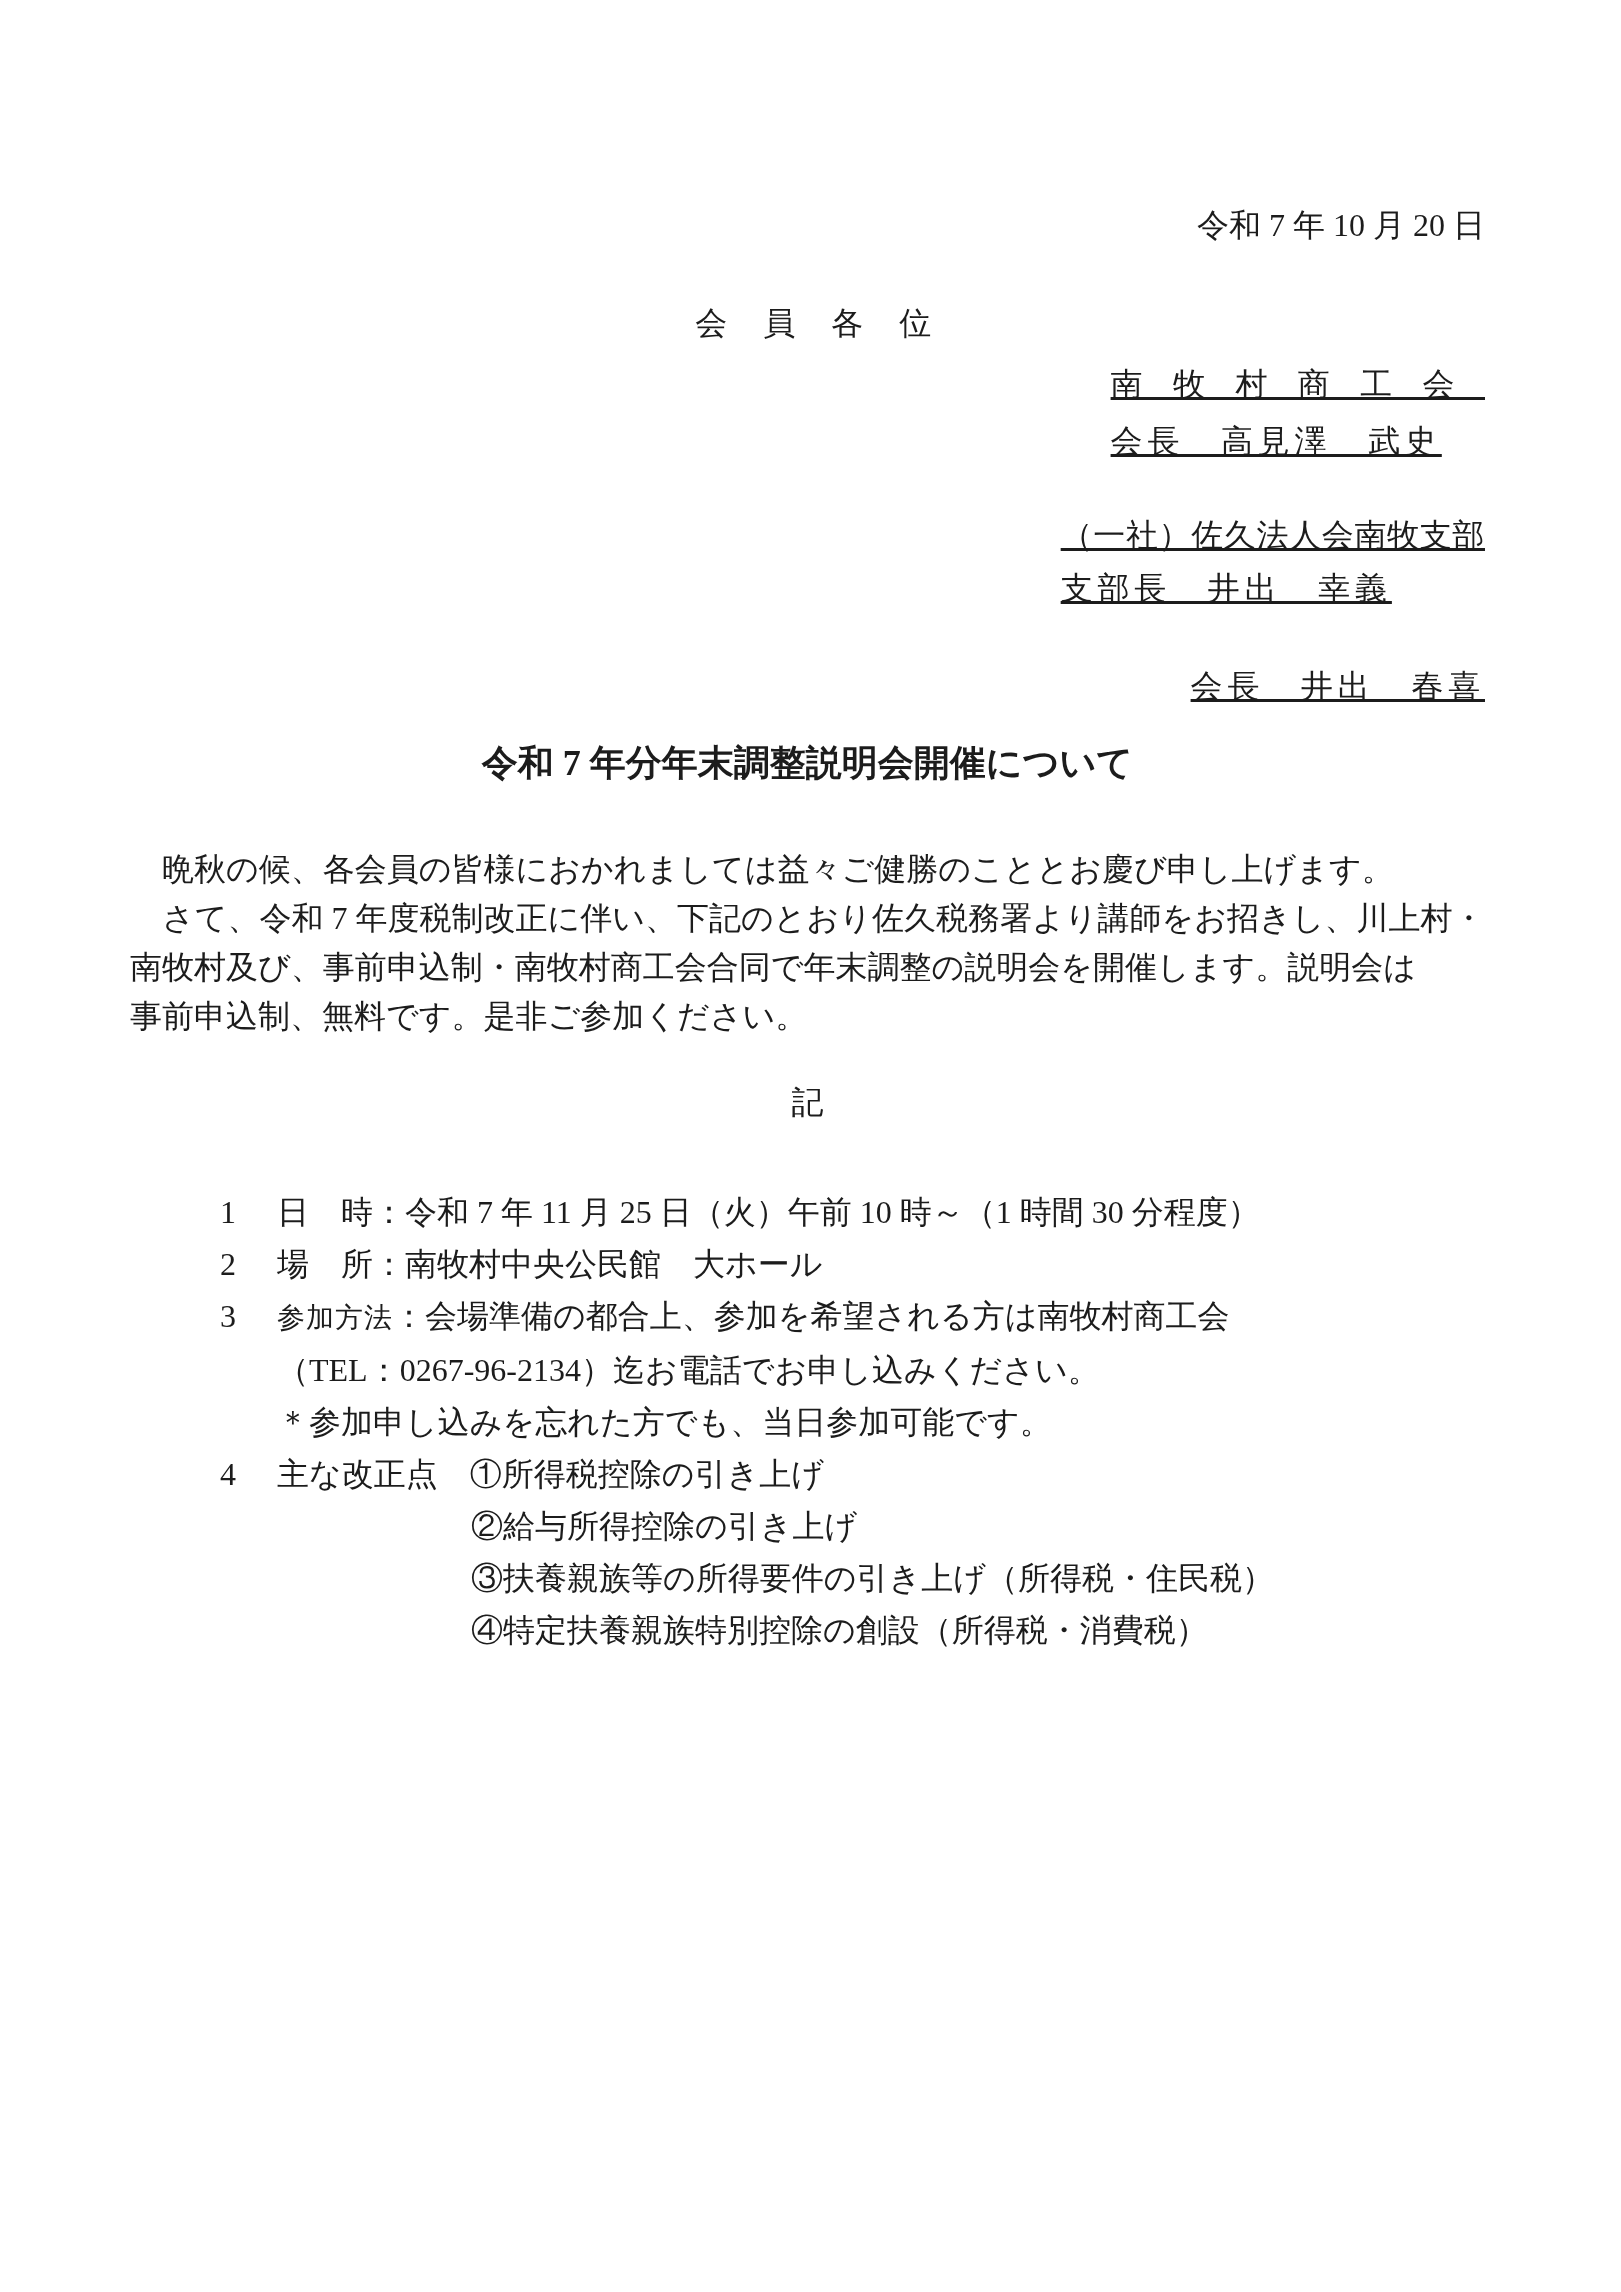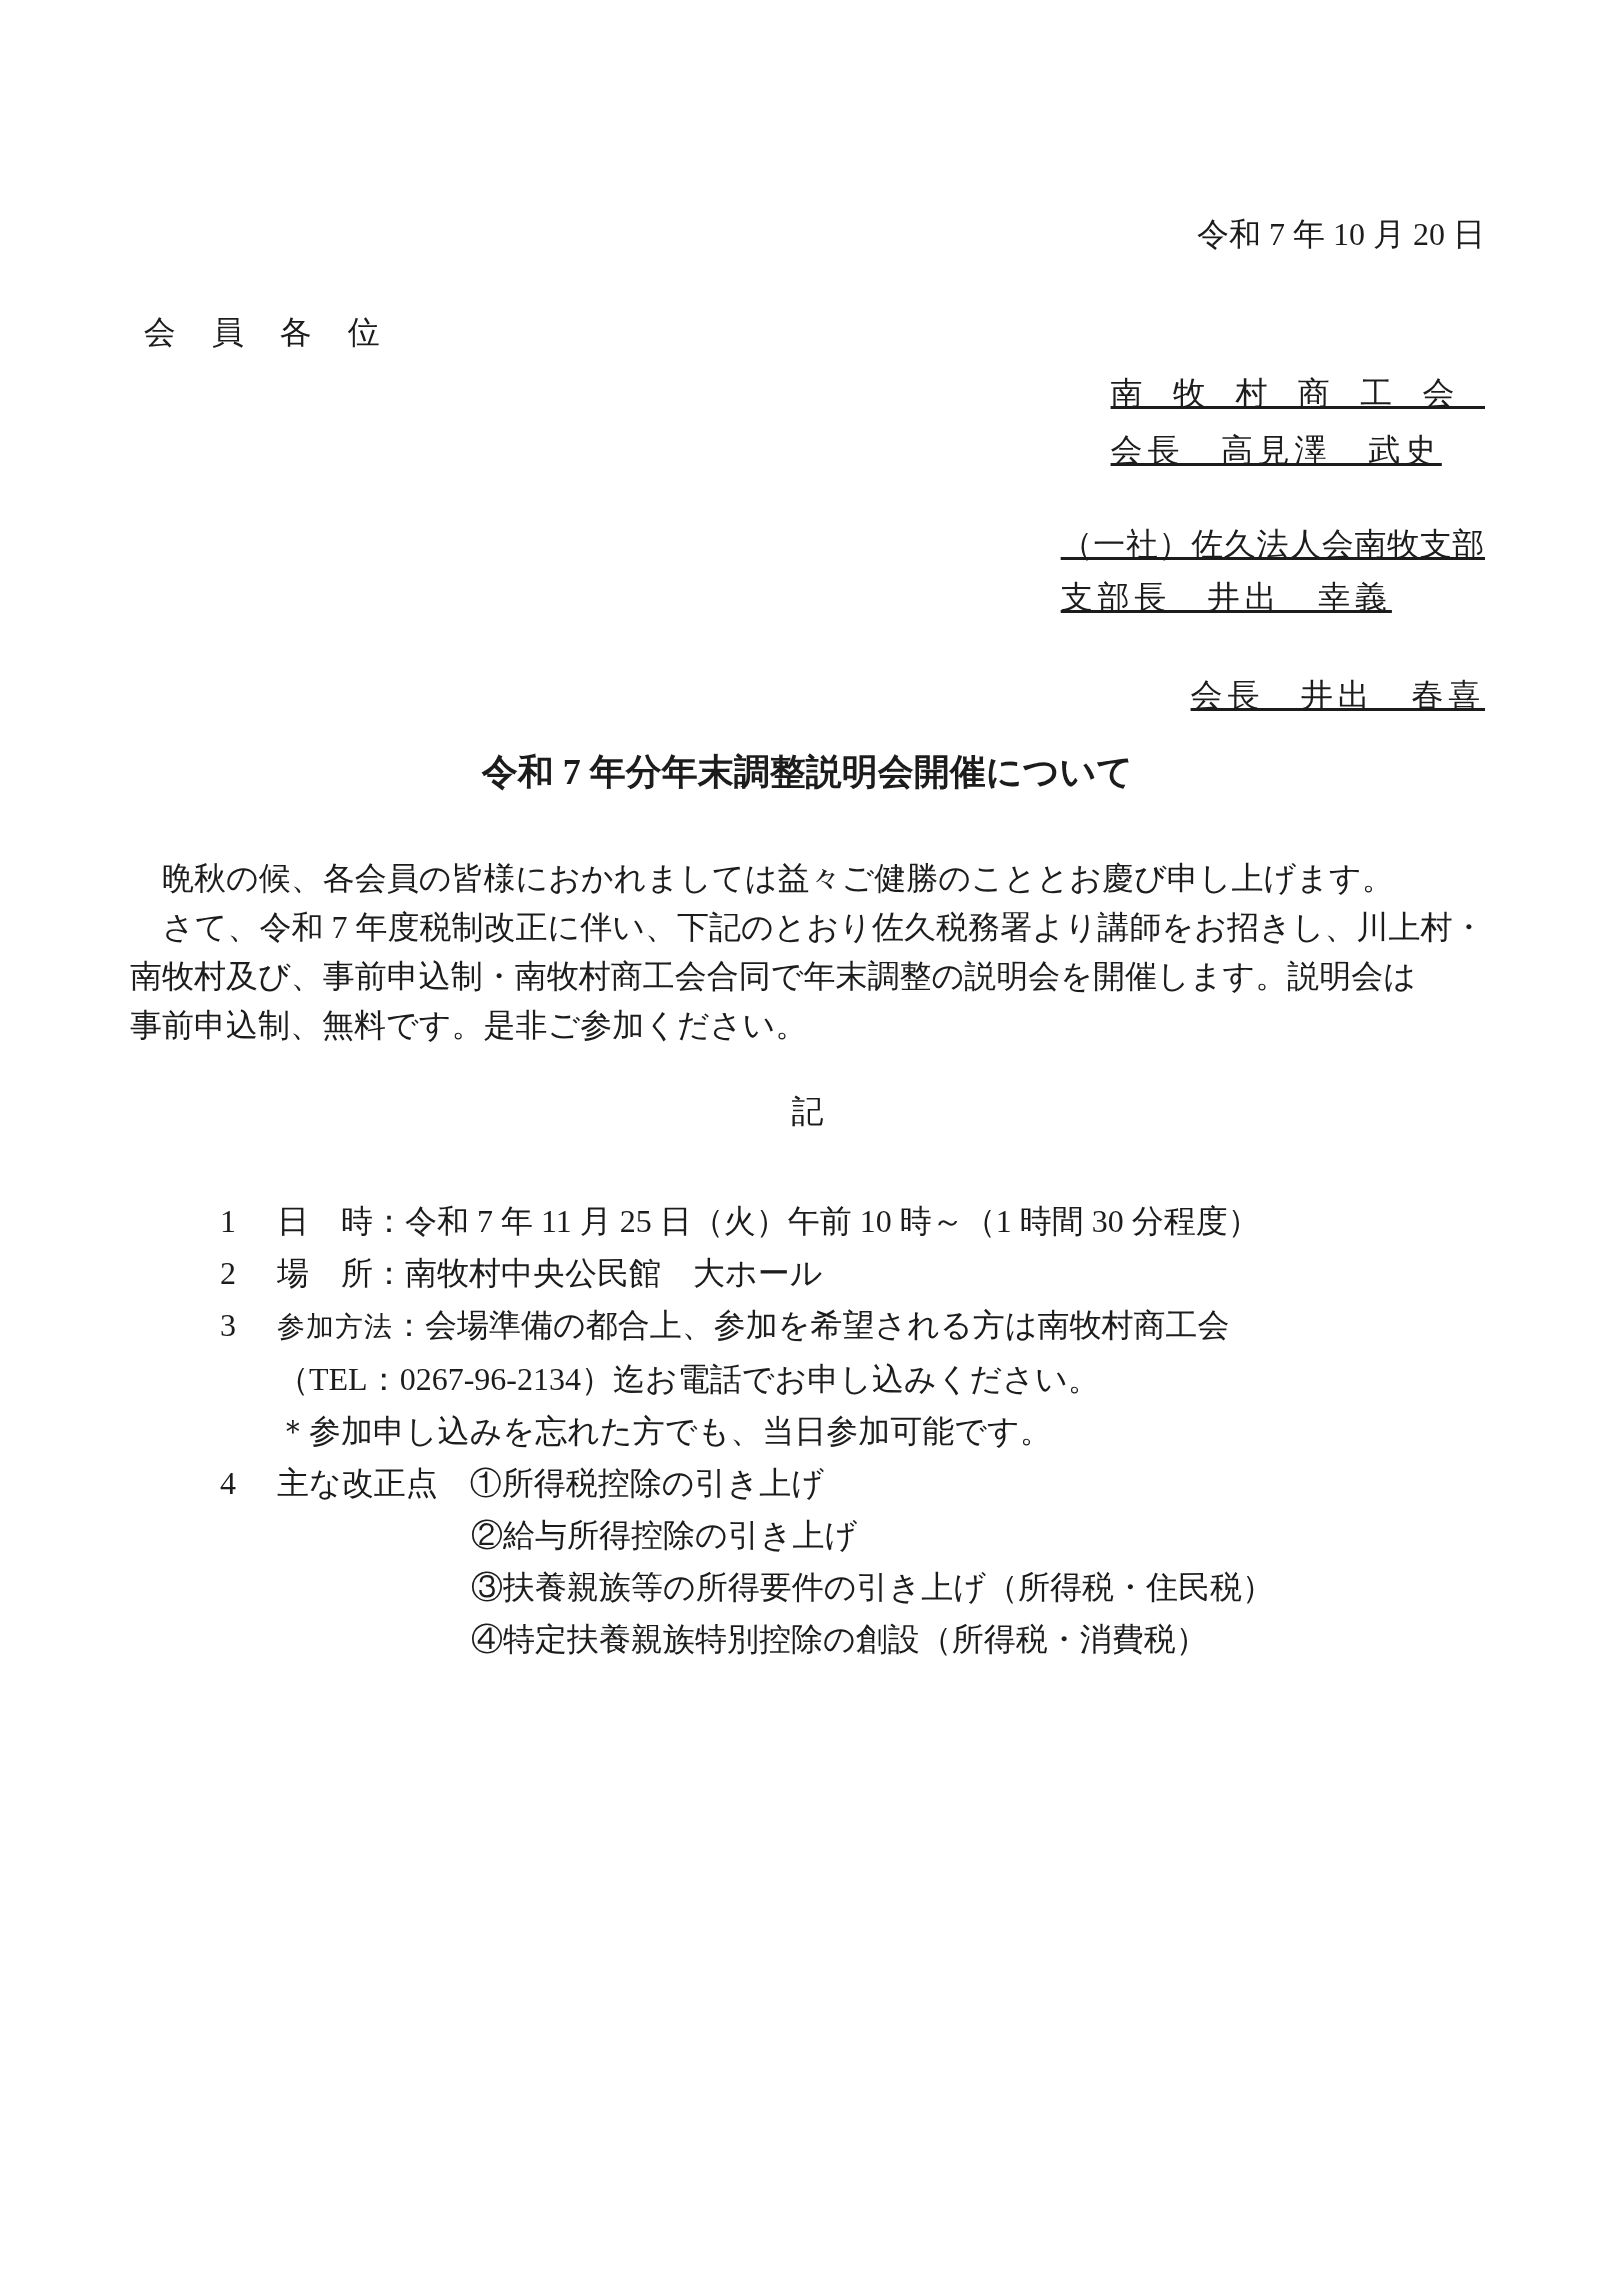--- a/index.html
+++ b/index.html
@@ -10,24 +10,23 @@
   .page{
     position:relative;
     width:1621px;height:2149px;
     background:var(--page_bg);
     color:var(--text);
     font-family:"Liberation Serif","DejaVu Serif",serif;
     font-size:32px;
     box-sizing:border-box;
     padding:201px 136px 4px 130px;
     overflow:hidden;
-    margin-top:9px;
   }
   .date-line{text-align:right;line-height:49px;height:49px;}
-  .addressee-line{margin:49px 0 0 13.7px;line-height:49px;height:49px;letter-spacing:2px;}
+  .addressee-line{margin:49px 0 0 13.7px;line-height:49px;height:49px;letter-spacing:2px;text-align:center;}
   .sig-wrap{text-align:right;margin-top:7.8px;}
   .sig-block{margin-bottom:41px;}
   .sig-block:last-child{margin-bottom:0;}
   .sig-inner{display:inline-block;text-align:left;text-decoration:underline;}
   .sig-org{line-height:57px;}
   .sig-name{line-height:57px;letter-spacing:.15em;}
   .ls-wide{letter-spacing:.95em;}
   .ls-mid{letter-spacing:.6em;}
   .org-small{font-size:32px;line-height:49px;letter-spacing:.02em;}
   .main-title{

